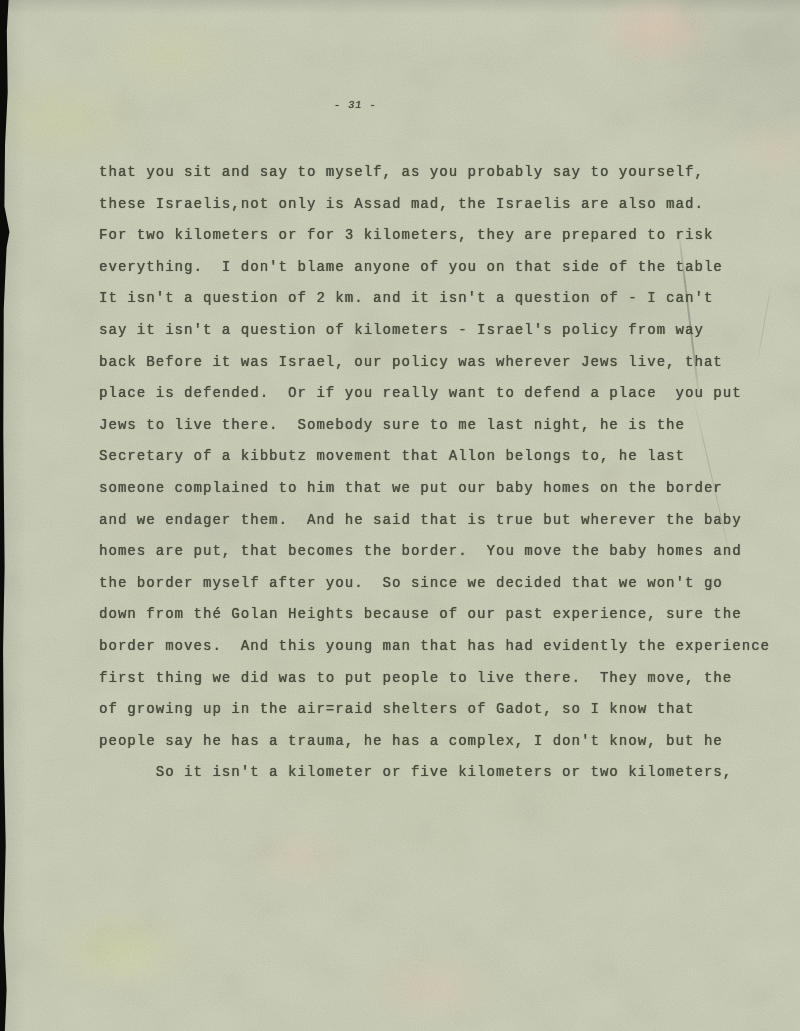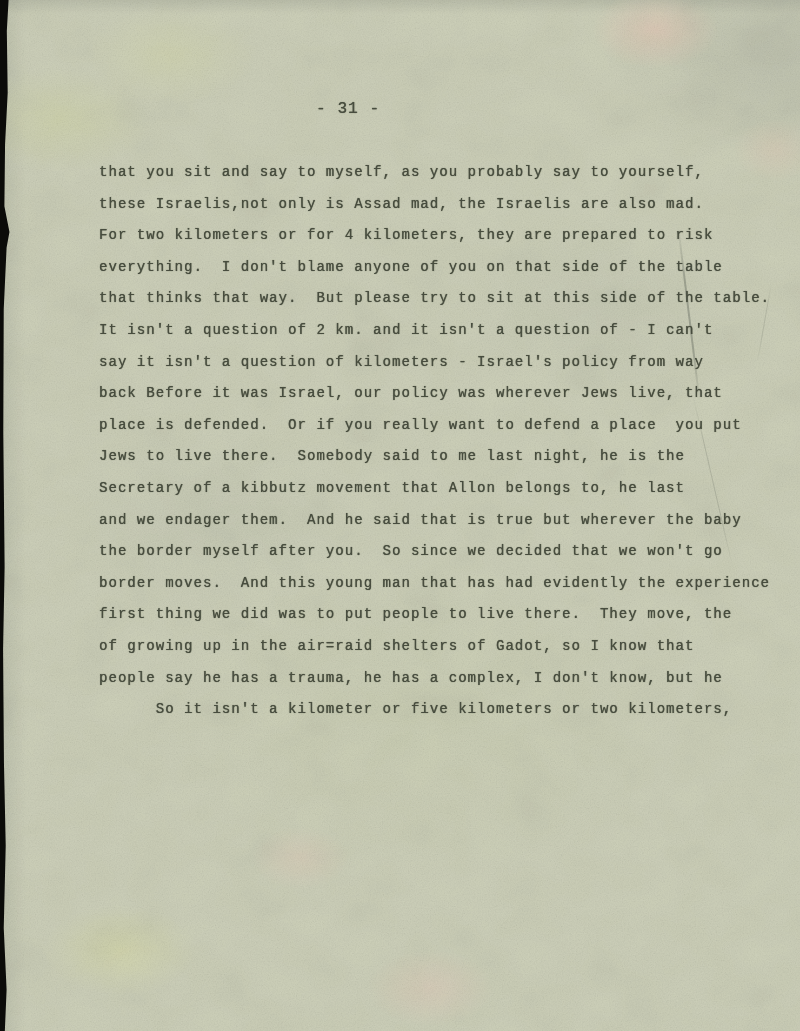--- a/index.html
+++ b/index.html
@@ -36,22 +36,22 @@
   }
   .crease{position:absolute;pointer-events:none;background:linear-gradient(180deg,transparent,rgba(104,110,98,0.45) 30%,rgba(104,110,98,0.45) 70%,transparent);}
   .crease-1{left:688px;top:226px;width:1.5px;height:178px;transform:rotate(-7deg);}
   .crease-2{left:712px;top:390px;width:1.2px;height:180px;transform:rotate(-13deg);opacity:0.6;}
   .crease-3{left:764px;top:282px;width:1px;height:80px;transform:rotate(10deg);opacity:0.5;}
   .ink{
     color:#474c3e;
     text-shadow:0 0 1px rgba(62,68,52,0.75), 0.4px 0.4px 0 rgba(62,68,52,0.35);
   }
   .pagenum{
-    position:absolute;left:316px;top:100px;
-    font-size:16px;letter-spacing:1.1px;white-space:pre;
+    position:absolute;left:334px;top:100px;
+    font-size:10px;letter-spacing:1.1px;white-space:pre;font-style:italic;
   }
   .textblock{
     position:absolute;left:99px;top:157px;width:690px;
   }
   .typed-line{
     white-space:pre;
     font-size:14px;
     line-height:31.6px;
     height:31.6px;
     letter-spacing:1.05px;
@@ -79,31 +79,33 @@
 
   <div class="scan-edge"></div>
   <div class="crease crease-1"></div>
   <div class="crease crease-2"></div>
   <div class="crease crease-3"></div>
 
   <div class="pagenum ink">- 31 -</div>
   <div class="textblock ink">
       <div class="typed-line">that you sit and say to myself, as you probably say to yourself,</div>
       <div class="typed-line">these Israelis,not only is Assad mad, the Israelis are also mad.</div>
-      <div class="typed-line">For two kilometers or for 4 kilometers, they are prepared to risk</div>
+      <div class="typed-line">For two kilometers or for 3 kilometers, they are prepared to risk</div>
       <div class="typed-line">everything.  I don't blame anyone of you on that side of the table</div>
-      <div class="typed-line">that thinks that way.  But please try to sit at this side of the table.</div>
       <div class="typed-line">It isn't a question of 2 km. and it isn't a question of - I can't</div>
       <div class="typed-line">say it isn't a question of kilometers - Israel's policy from way</div>
       <div class="typed-line">back Before it was Israel, our policy was wherever Jews live, that</div>
       <div class="typed-line">place is defended.  Or if you really want to defend a place  you put</div>
-      <div class="typed-line">Jews to live there.  Somebody said to me last night, he is the</div>
+      <div class="typed-line">Jews to live there.  Somebody sure to me last night, he is the</div>
       <div class="typed-line">Secretary of a kibbutz movement that Allon belongs to, he last</div>
+      <div class="typed-line">someone complained to him that we put our baby homes on the border</div>
       <div class="typed-line">and we endager them.  And he said that is true but wherever the baby</div>
+      <div class="typed-line">homes are put, that becomes the border.  You move the baby homes and</div>
       <div class="typed-line">the border myself after you.  So since we decided that we won't go</div>
+      <div class="typed-line">down from thé Golan Heights because of our past experience, sure the</div>
       <div class="typed-line">border moves.  And this young man that has had evidently the experience</div>
       <div class="typed-line">first thing we did was to put people to live there.  They move, the</div>
       <div class="typed-line">of growing up in the air=raid shelters of Gadot, so I know that</div>
       <div class="typed-line">people say he has a trauma, he has a complex, I don't know, but he</div>
       <div class="typed-line">      So it isn't a kilometer or five kilometers or two kilometers,</div>
     </div>
 
 </div>
 
 </body></html>

